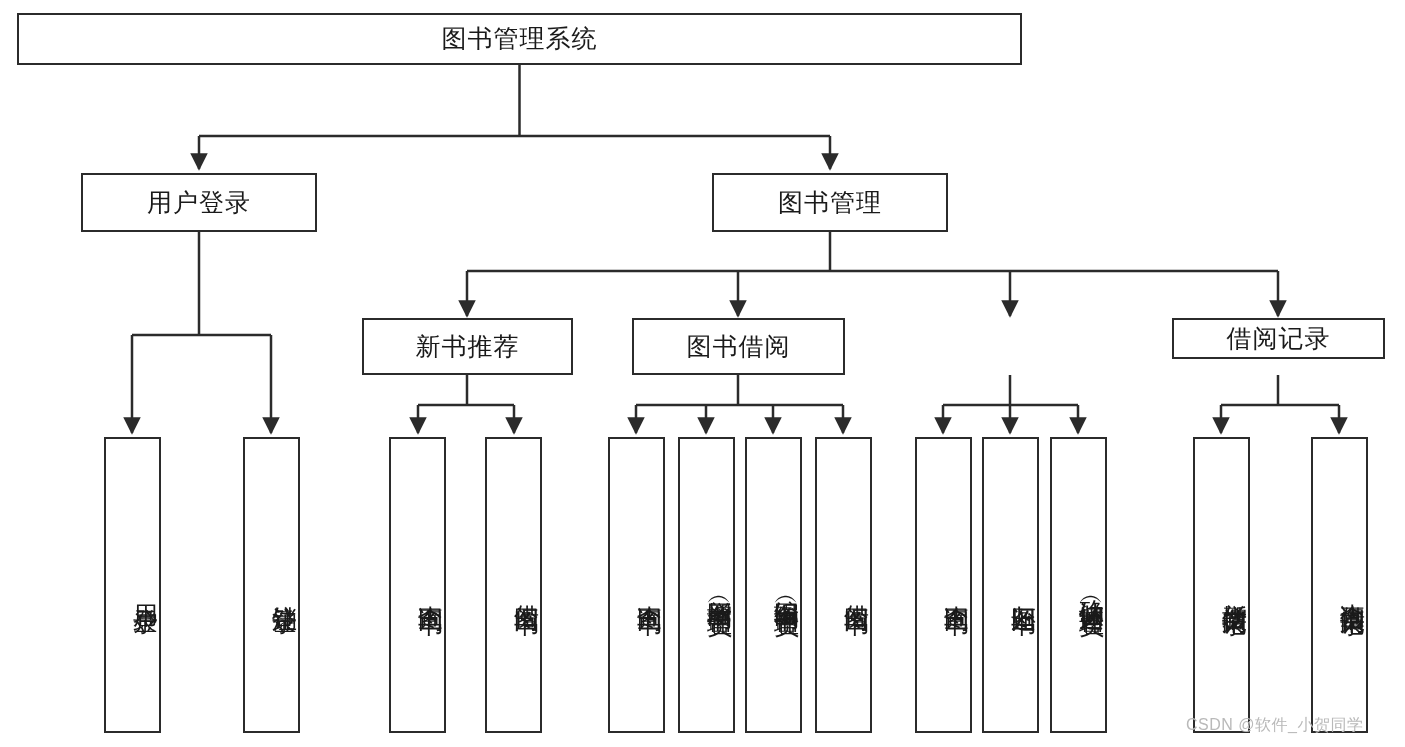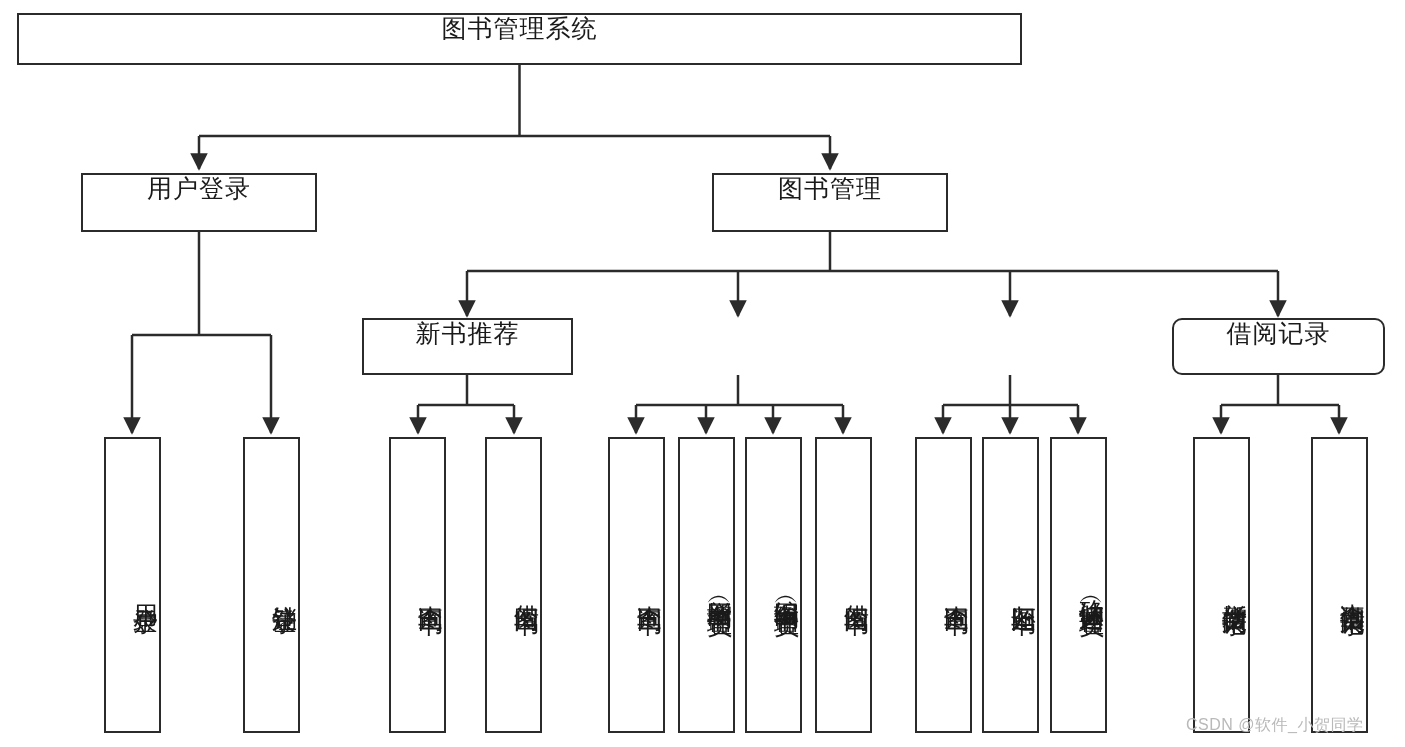--- a/index.html
+++ b/index.html
@@ -24,21 +24,21 @@
     width: 1405px;
     height: 747px;
     pointer-events: none;
   }
   .node {
     position: absolute;
     box-sizing: border-box;
     border: 2.5px solid #2b2b2b;
     background: #ffffff;
     display: flex;
-    align-items: flex-start;
+    align-items: center;
     justify-content: center;
     color: #1a1a1a;
   }
   .node.horiz {
     font-size: 25px;
     letter-spacing: 1px;
     line-height: 1.1;
   }
   .node.vert {
     writing-mode: vertical-rl;
@@ -129,21 +129,24 @@
   <div class="node horiz" style="left:81px; top:173px; width:236px; height:59px;">
     <span>用户登录</span>
   </div>
   <div class="node horiz" style="left:362px; top:318px; width:211px; height:57px;">
     <span>新书推荐</span>
   </div>
 
   <div class="node horiz" style="left:712px; top:173px; width:236px; height:59px;">
     <span>图书管理</span>
   </div>
-  <div class="node horiz" style="left:1172px; top:318px; width:213px; height:57px;border-radius:10px;">
+  <div class="node horiz" style="left:632px; top:318px; width:213px; height:57px;">
+    <span>图书借阅</span>
+  </div>
+  <div class="node horiz" style="left:1172px; top:318px; width:213px; height:41px;">
     <span>借阅记录</span>
   </div>
 
   <div class="node vert" style="left:104px; top:437px; width:57px; height:296px;">
     <span class="vlabel">用户登录</span>
   </div>
   <div class="node vert" style="left:243px; top:437px; width:57px; height:296px;">
     <span class="vlabel">注销登录</span>
   </div>
 

